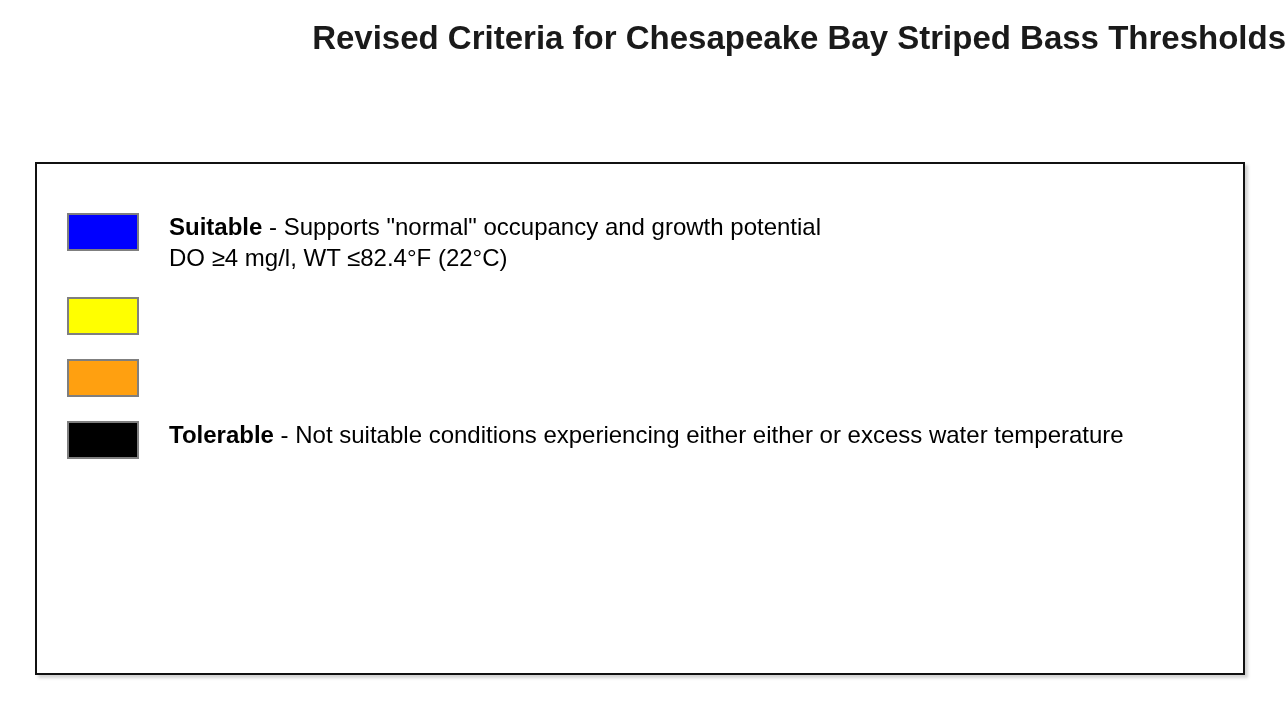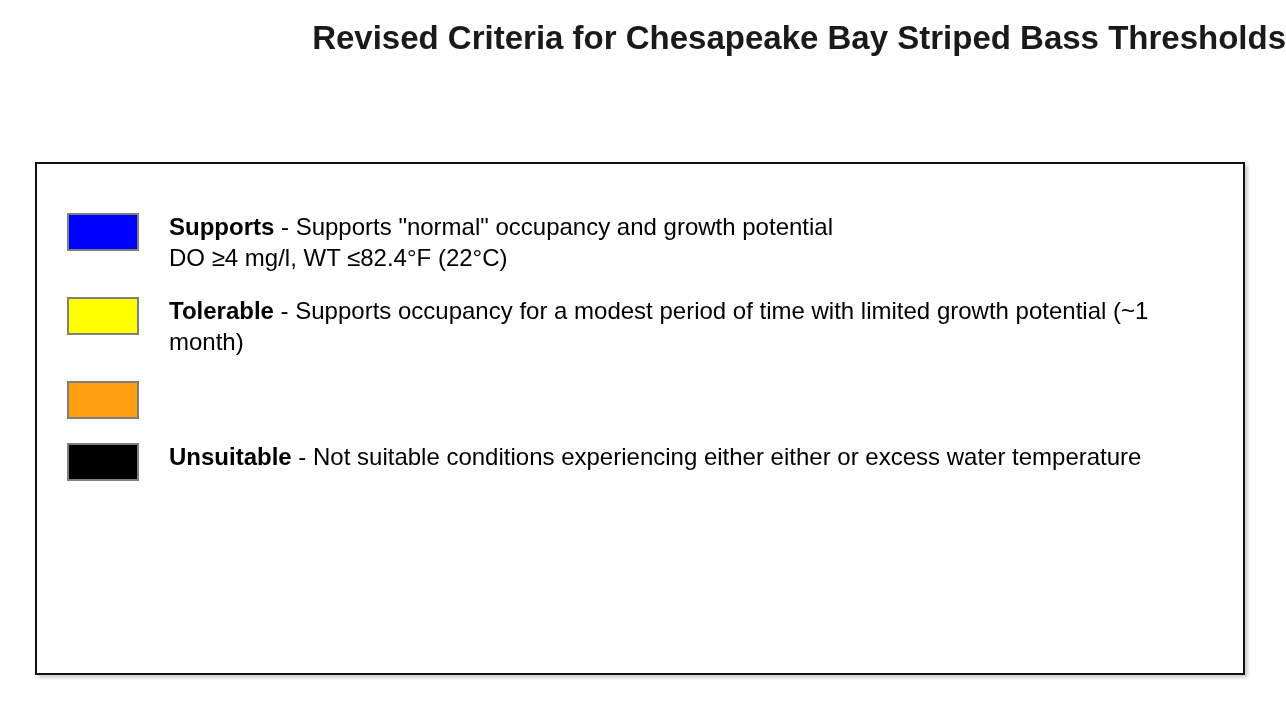--- a/index.html
+++ b/index.html
@@ -65,38 +65,37 @@
 
 <h1 class="title">
   <span class="title-line">Revised Criteria for Chesapeake Bay Striped Bass Thresholds</span>
 </h1>
 
 <div class="legend-box">
 
   <div class="entry">
     <div class="swatch" style="background-color: rgb(0, 0, 255);"></div>
     <div class="entry-text">
-      <div><span class="entry-label">Supports</span><span> - Supports "normal" occupancy and growth potential</span></div>
+      <div><span class="entry-label">Suitable</span><span> - Supports "normal" occupancy and growth potential</span></div>
       <div>DO ≥4 mg/l, WT ≤82.4°F (22°C)</div>
     </div>
   </div>
 
   <div class="entry">
     <div class="swatch" style="background-color: rgb(255, 255, 0);"></div>
     <div class="entry-text">
-      <div><span class="entry-label">Tolerable</span><span> - Supports occupancy for a modest period of time with limited growth potential (~1 month)</span></div>
     </div>
   </div>
 
   <div class="entry">
     <div class="swatch" style="background-color: rgb(255, 160, 16);"></div>
     <div class="entry-text">
     </div>
   </div>
 
   <div class="entry">
     <div class="swatch" style="background-color: rgb(0, 0, 0);"></div>
     <div class="entry-text">
-      <div><span class="entry-label">Unsuitable</span><span> - Not suitable conditions experiencing either either or excess water temperature</span></div>
+      <div><span class="entry-label">Tolerable</span><span> - Not suitable conditions experiencing either either or excess water temperature</span></div>
     </div>
   </div>
 
 </div>
 
 </body></html>

